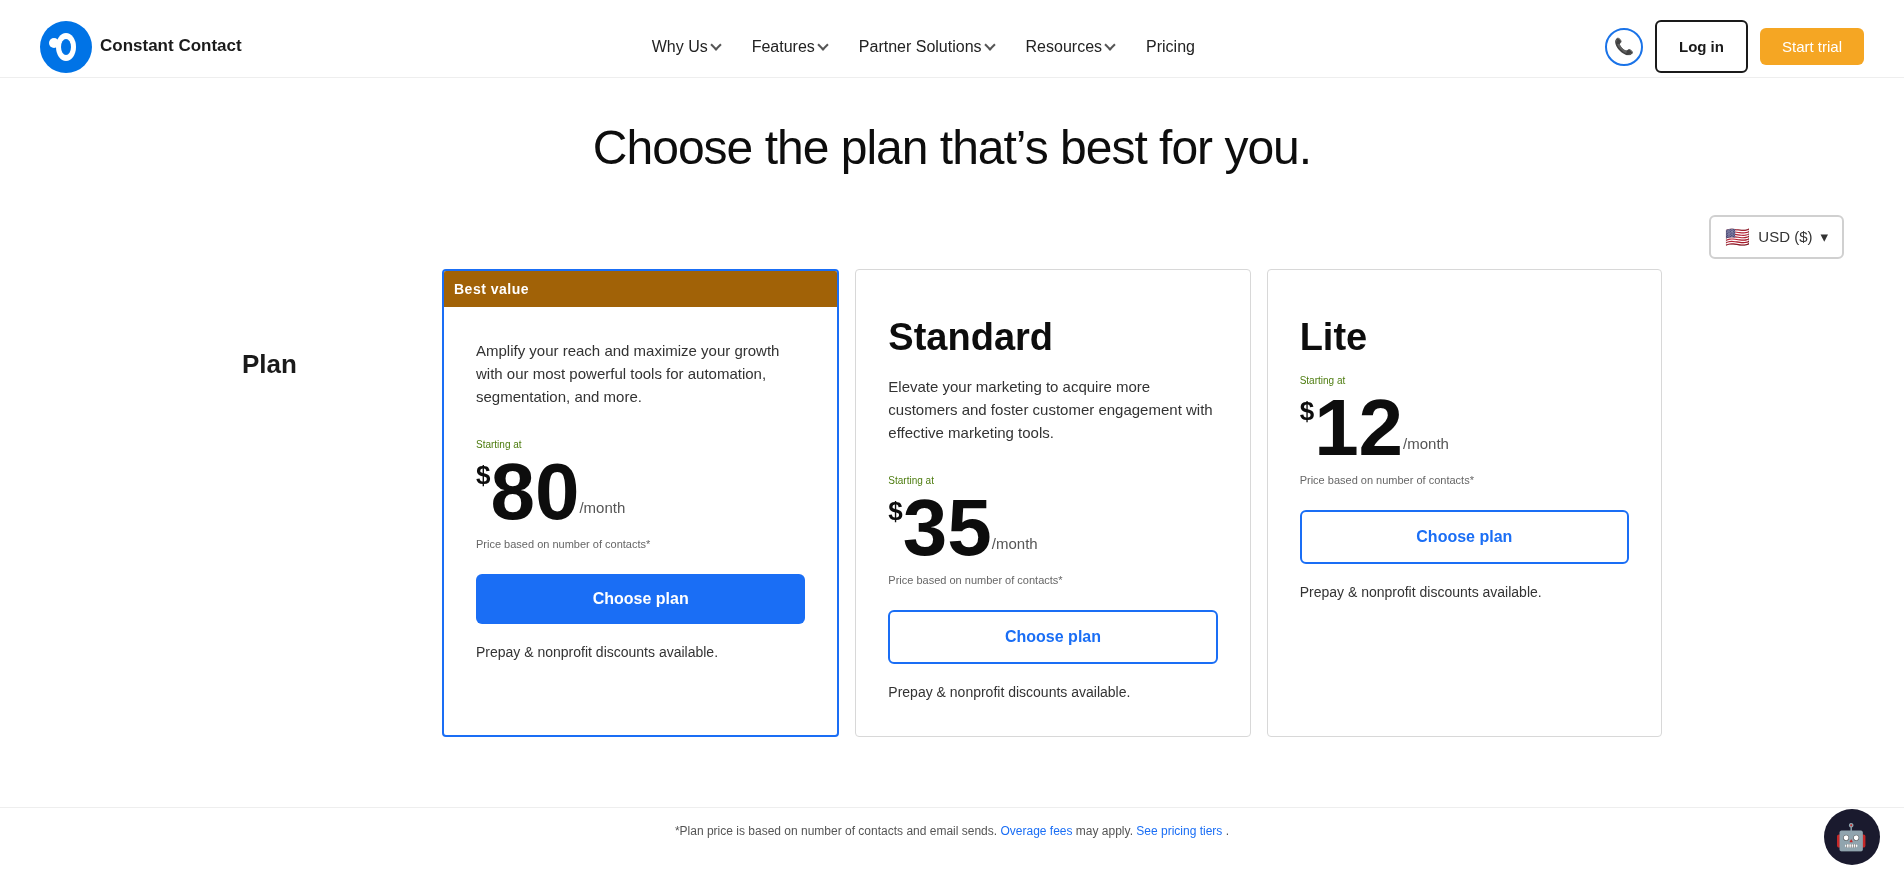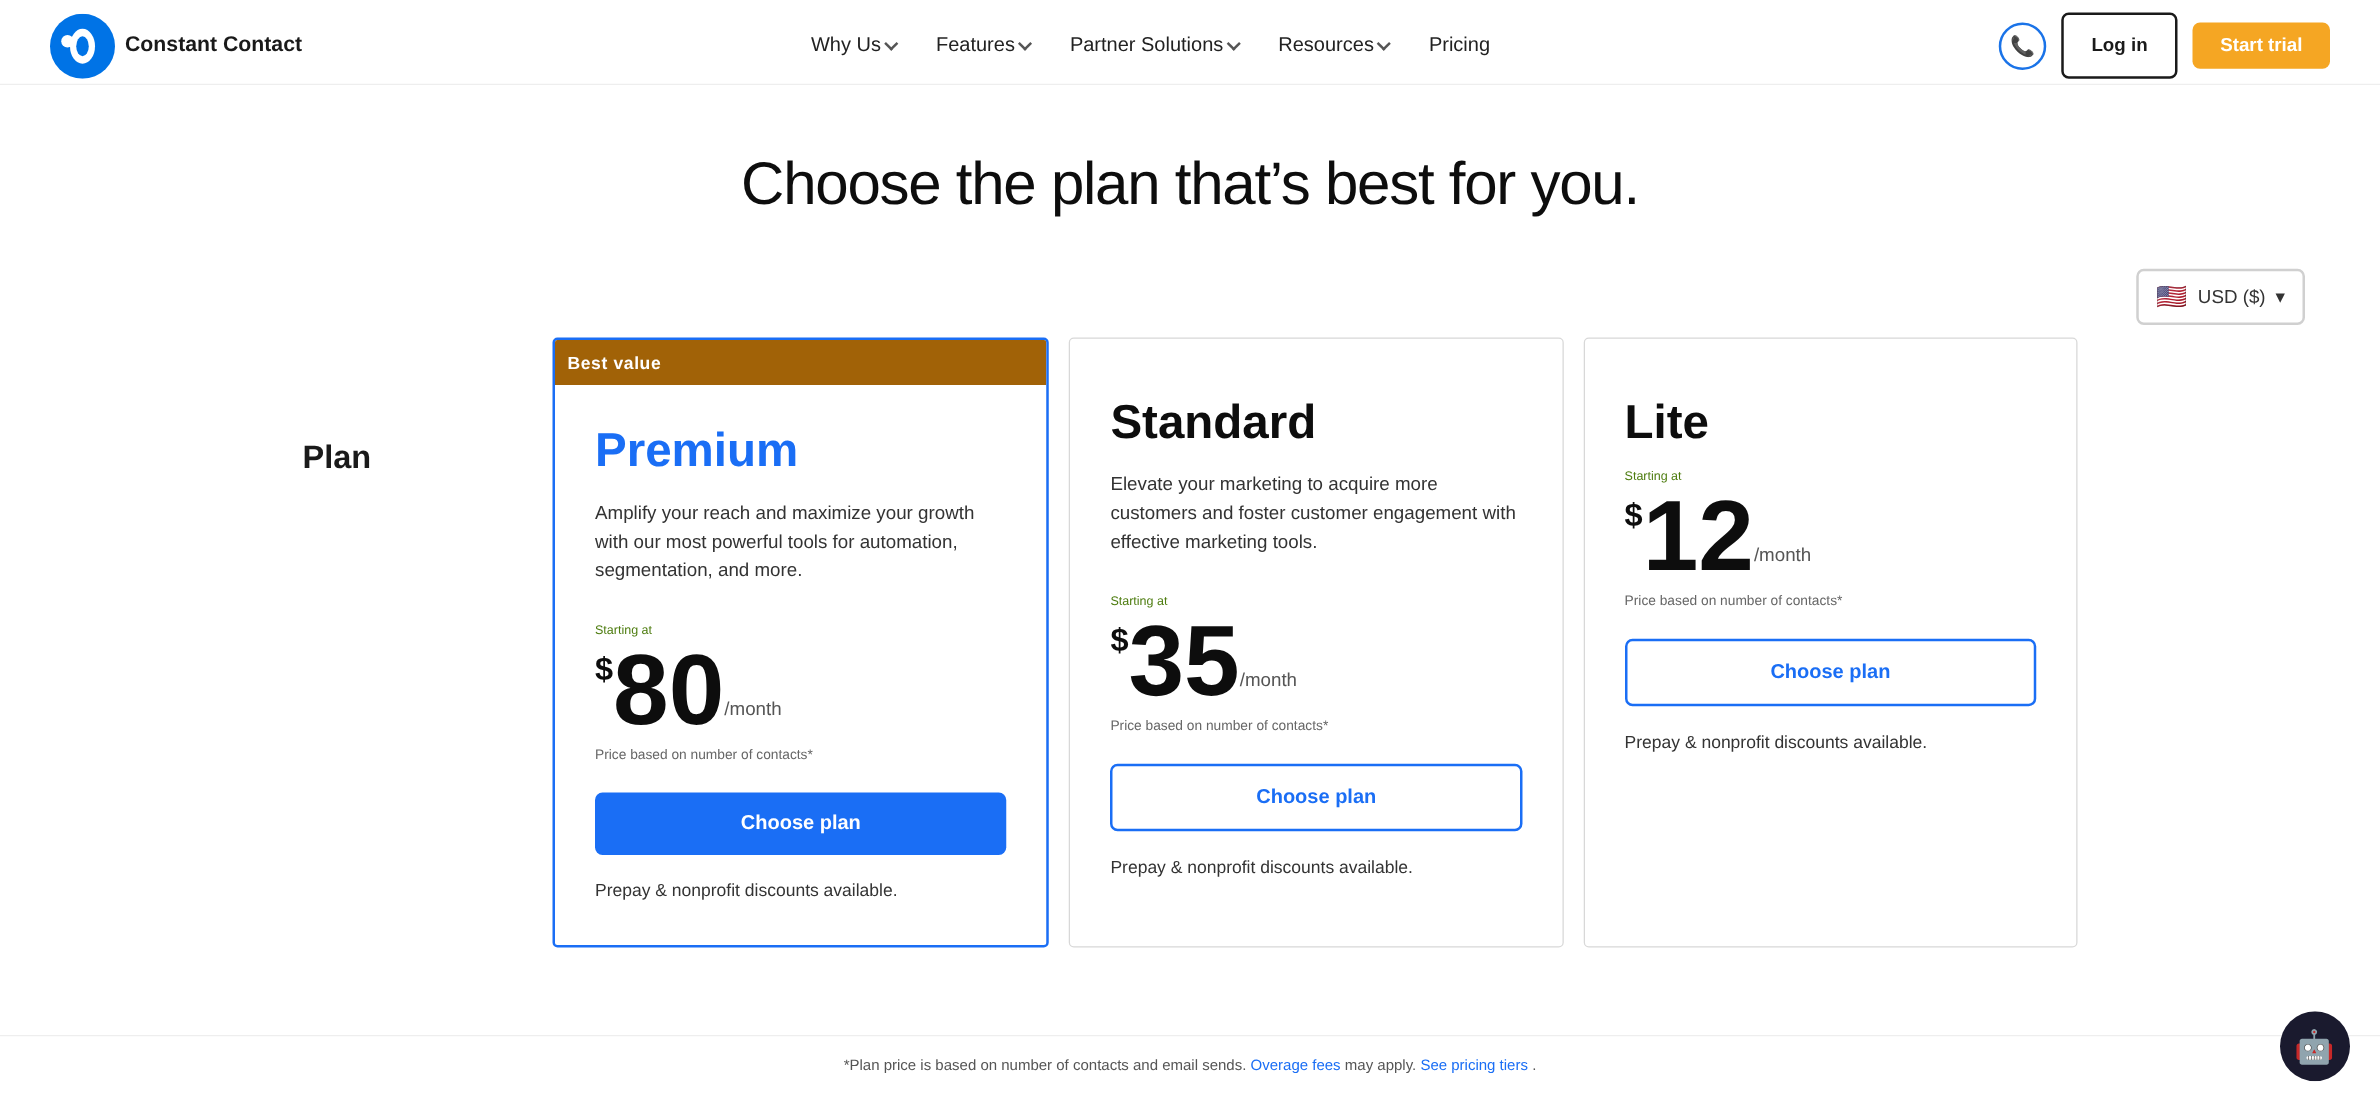--- a/index.html
+++ b/index.html
@@ -2,21 +2,21 @@
 <html><head>
   <meta charset="utf-8">
   <style>
     * { box-sizing: border-box; margin: 0; padding: 0; }
     body { font-family: -apple-system, BlinkMacSystemFont, 'Segoe UI', Arial, sans-serif; background: #fff; color: #1a1a1a; }
 
     
     nav {
       display: flex; align-items: center; justify-content: space-between;
       padding: 0 40px; height: 62px; border-bottom: 1px solid #eee;
-      position: sticky; top: 6px; background: #fff; z-index: 100;
+      position: sticky; top: 16px; background: #fff; z-index: 100;
     }
     .nav-logo { display: flex; align-items: center; gap: 8px; }
     .logo-svg { width: 52px; height: 52px; }
     .logo-text { font-size: 17px; font-weight: 700; color: #1a1a1a; line-height: 1.1; }
 
     .nav-links { display: flex; align-items: center; gap: 32px; }
     .nav-link {
       font-size: 16px; color: #222; text-decoration: none; font-weight: 500;
       display: flex; align-items: center; gap: 4px; cursor: pointer;
     }
@@ -32,21 +32,21 @@
       width: 38px; height: 38px; border-radius: 50%; border: 2px solid #1a73e8;
       background: #fff; display: flex; align-items: center; justify-content: center;
       cursor: pointer; color: #1a73e8; font-size: 16px;
     }
     .btn-login {
       padding: 16px 22px; border-radius: 6px; border: 2px solid #1a1a1a;
       background: #fff; font-size: 15px; font-weight: 600; cursor: pointer; color: #1a1a1a;
     }
     .btn-trial {
       padding: 10px 22px; border-radius: 6px; border: none;
-      background: #f5a623; font-size: 15px; font-weight: 700; cursor: pointer; color: #fff;
+      background: #f5a623; font-size: 15px; font-weight: 400; cursor: pointer; color: #fff;
     }
 
     
     .hero { text-align: center; padding: 60px 40px 30px; }
     .hero h1 { font-size: 48px; font-weight: 400; line-height: 1.1; color: #0d0d0d; letter-spacing: -1px; }
 
     
     .currency-bar { display: flex; justify-content: flex-end; padding: 10px 60px 10px; }
     .currency-selector {
       display: flex; align-items: center; gap: 8px;
@@ -179,21 +179,20 @@
 <div class="plans-section">
   <div class="plan-label-col">
     <div class="plan-label">Plan</div>
   </div>
 
   <div class="plans-grid">
 
     <div class="plan-card premium">
       <div class="best-value-banner">Best value</div>
       <div class="plan-card-body">
-        <div class="plan-name premium-name">Premium</div>
         <div class="plan-desc">Amplify your reach and maximize your growth with our most powerful tools for automation, segmentation, and more.</div>
         <div class="price-label">Starting at</div>
         <div class="price-row">
           <span class="price-dollar">$</span>
           <span class="price-number">80</span>
           <span class="price-month">/month</span>
         </div>
         <div class="price-note">Price based on number of contacts*</div>
         <button class="btn-choose btn-choose-blue">Choose plan</button>
         <div class="prepay-note">Prepay &amp; nonprofit discounts available.</div>

